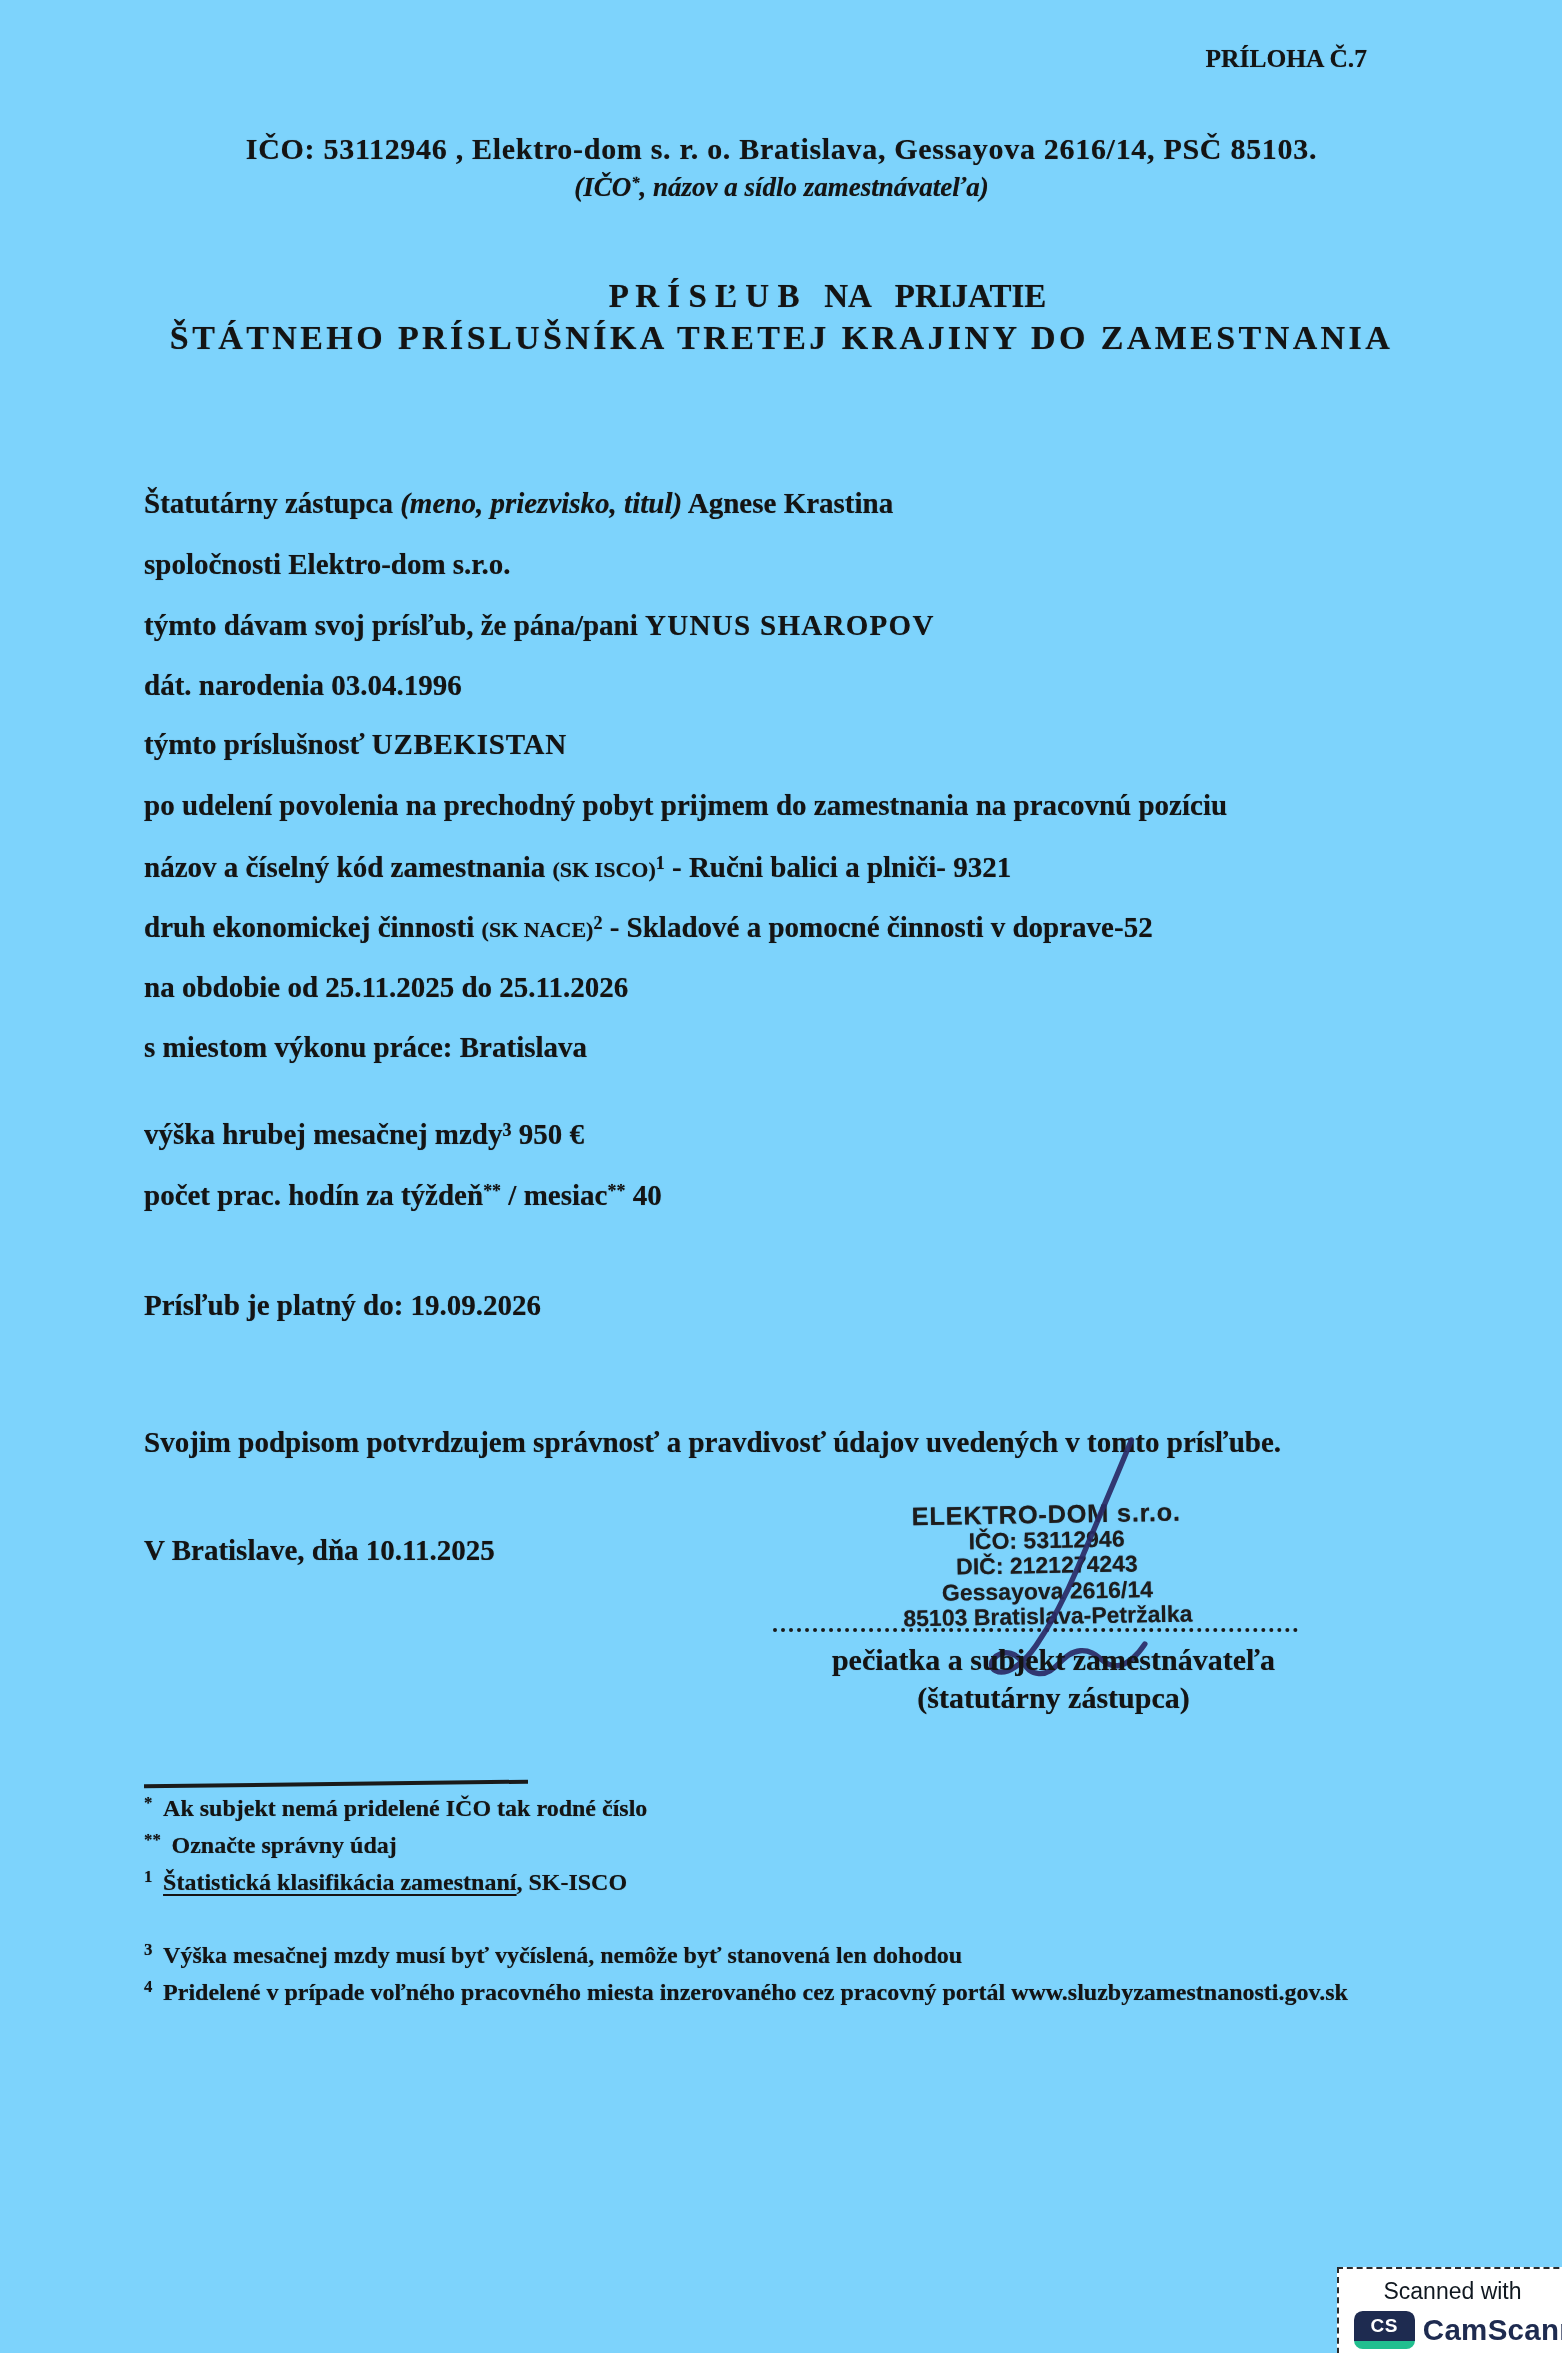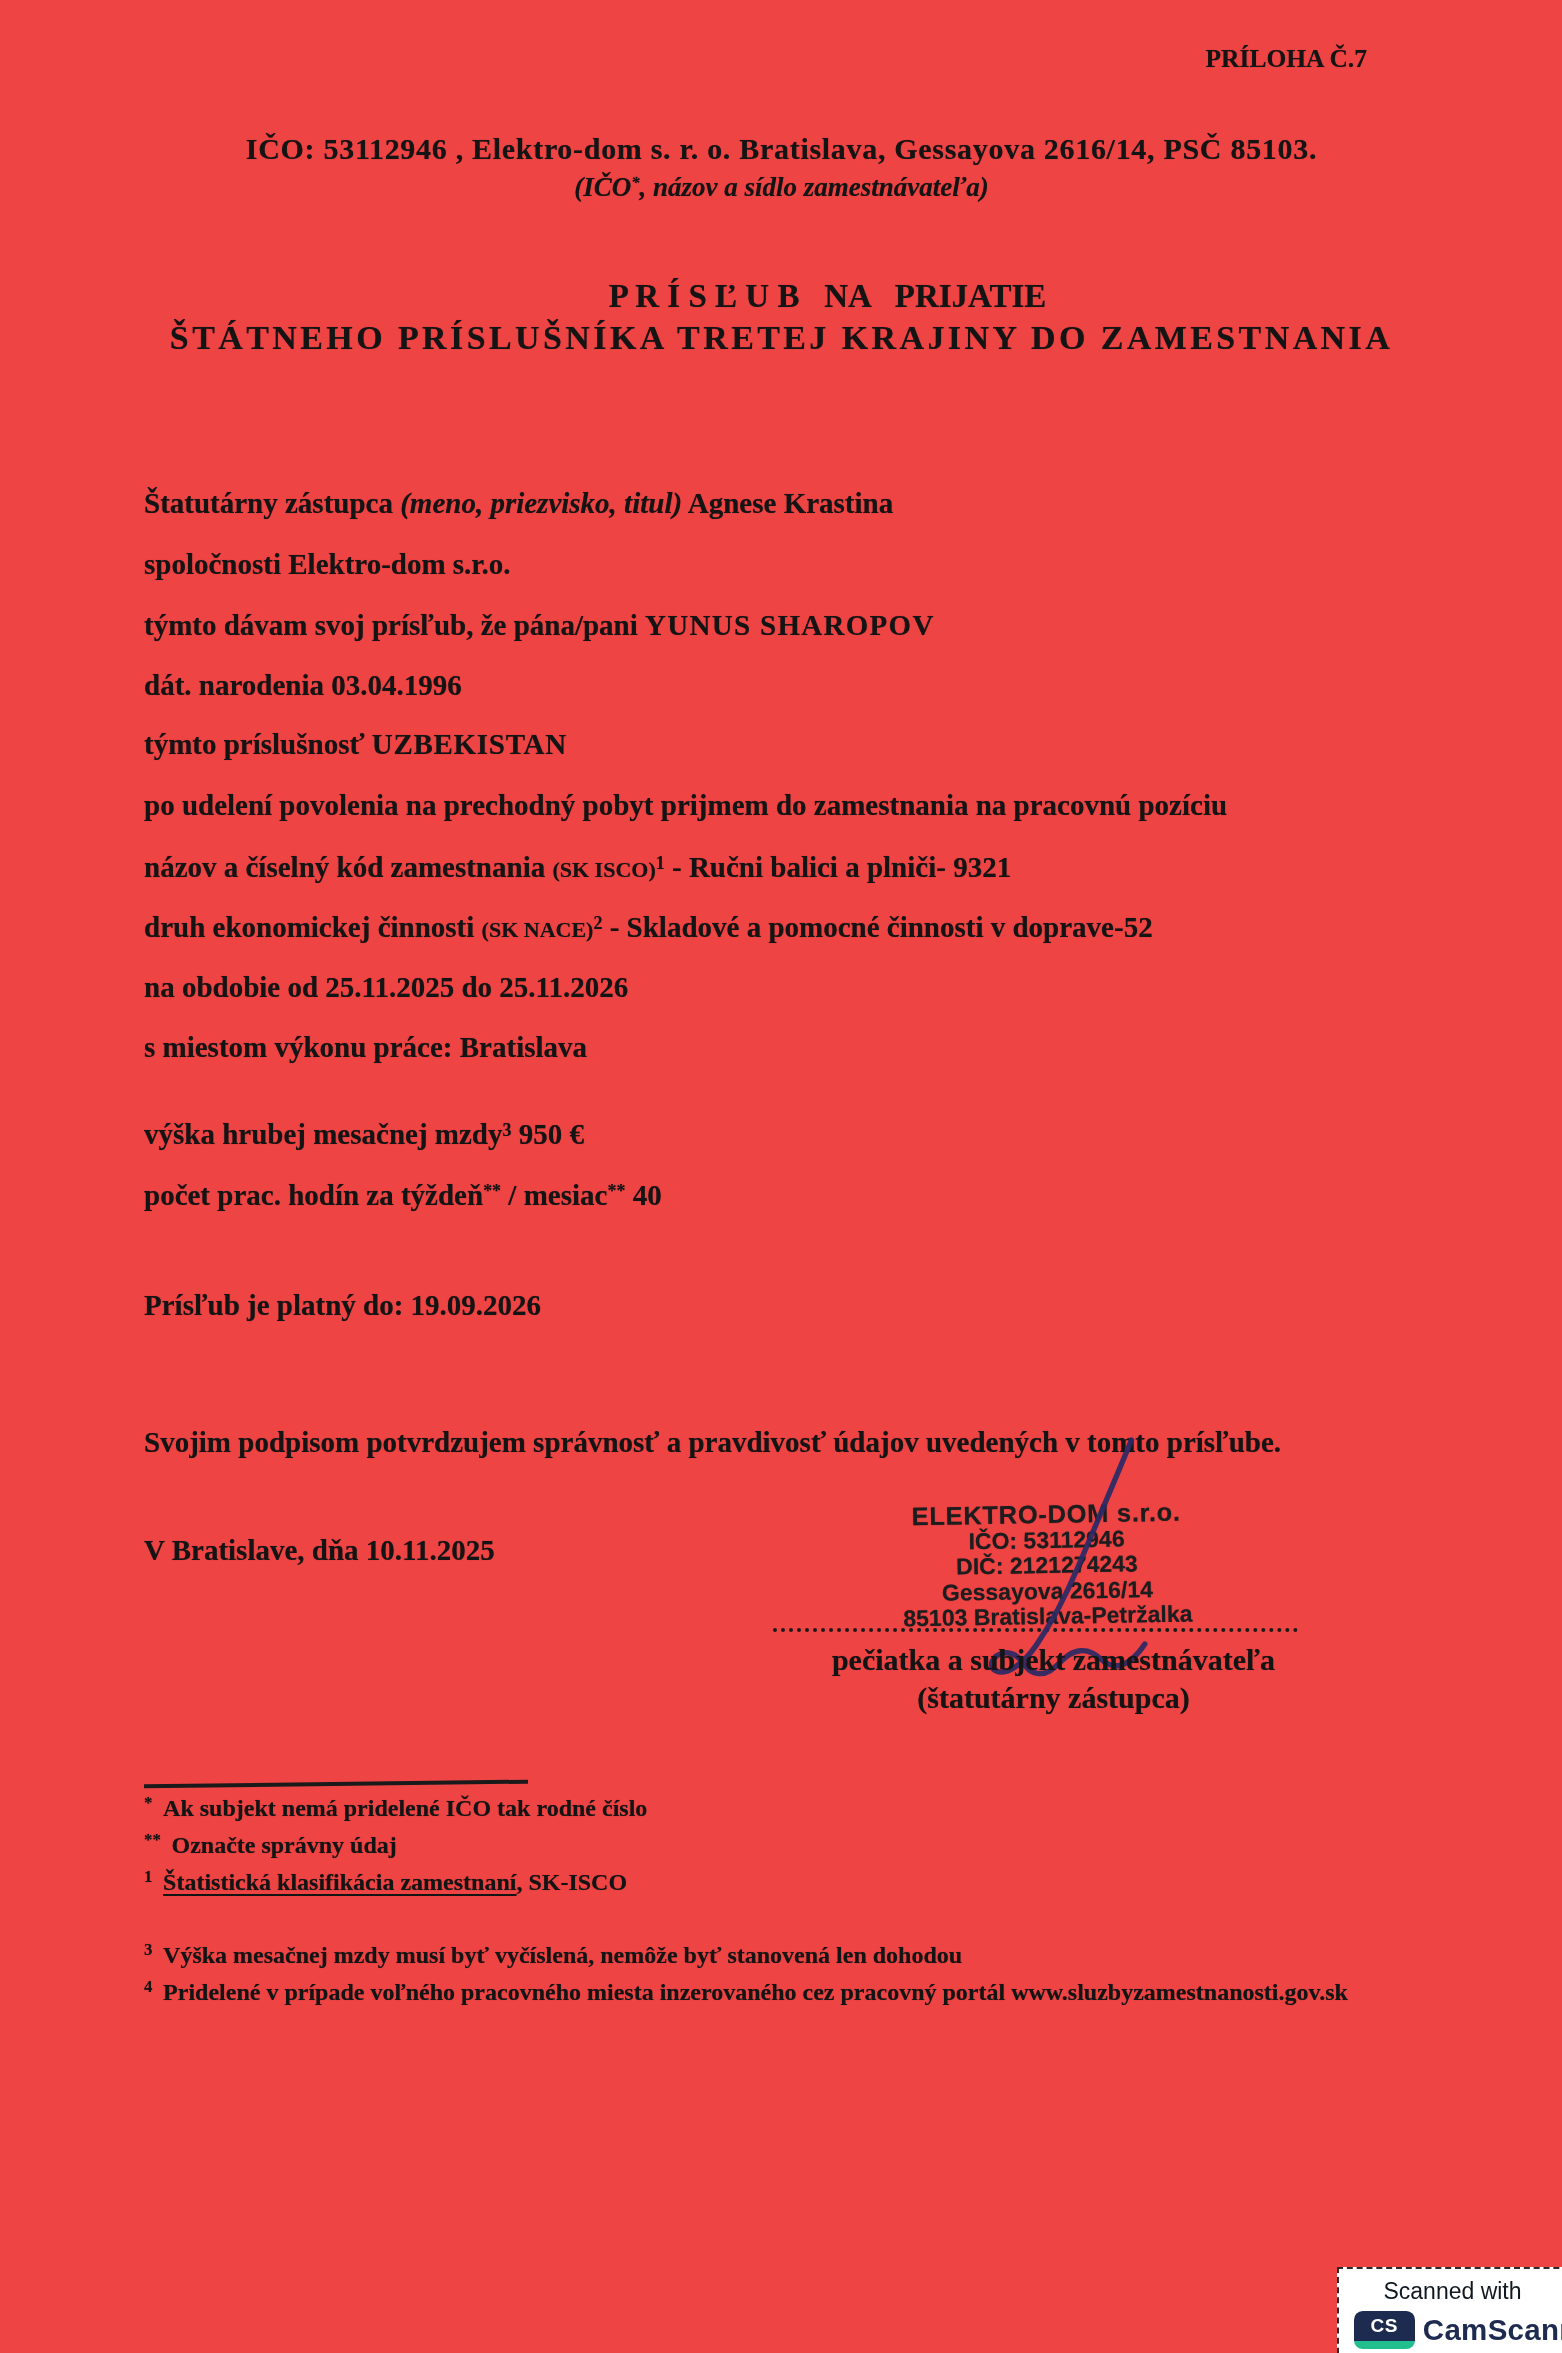--- a/index.html
+++ b/index.html
@@ -1,19 +1,19 @@
 <!DOCTYPE html>
 <html style="font-size:10.7px"><head>
 <meta charset="utf-8">
 <style>
   html,body{margin:0;padding:0;background:#9a9a9a;}
   .page{
     position:relative;
     width:1563px;height:2354px;
-    background:#ef4444;
+    background:#7dd3fc;
     overflow:hidden;
     font-family:"Liberation Serif", serif;
     color:#141414;
   }
   .abs{position:absolute;}
   .ink{
     font-weight:700;
     text-shadow:0 0 0.8px rgba(10,10,10,.5);
     white-space:nowrap;
   }

